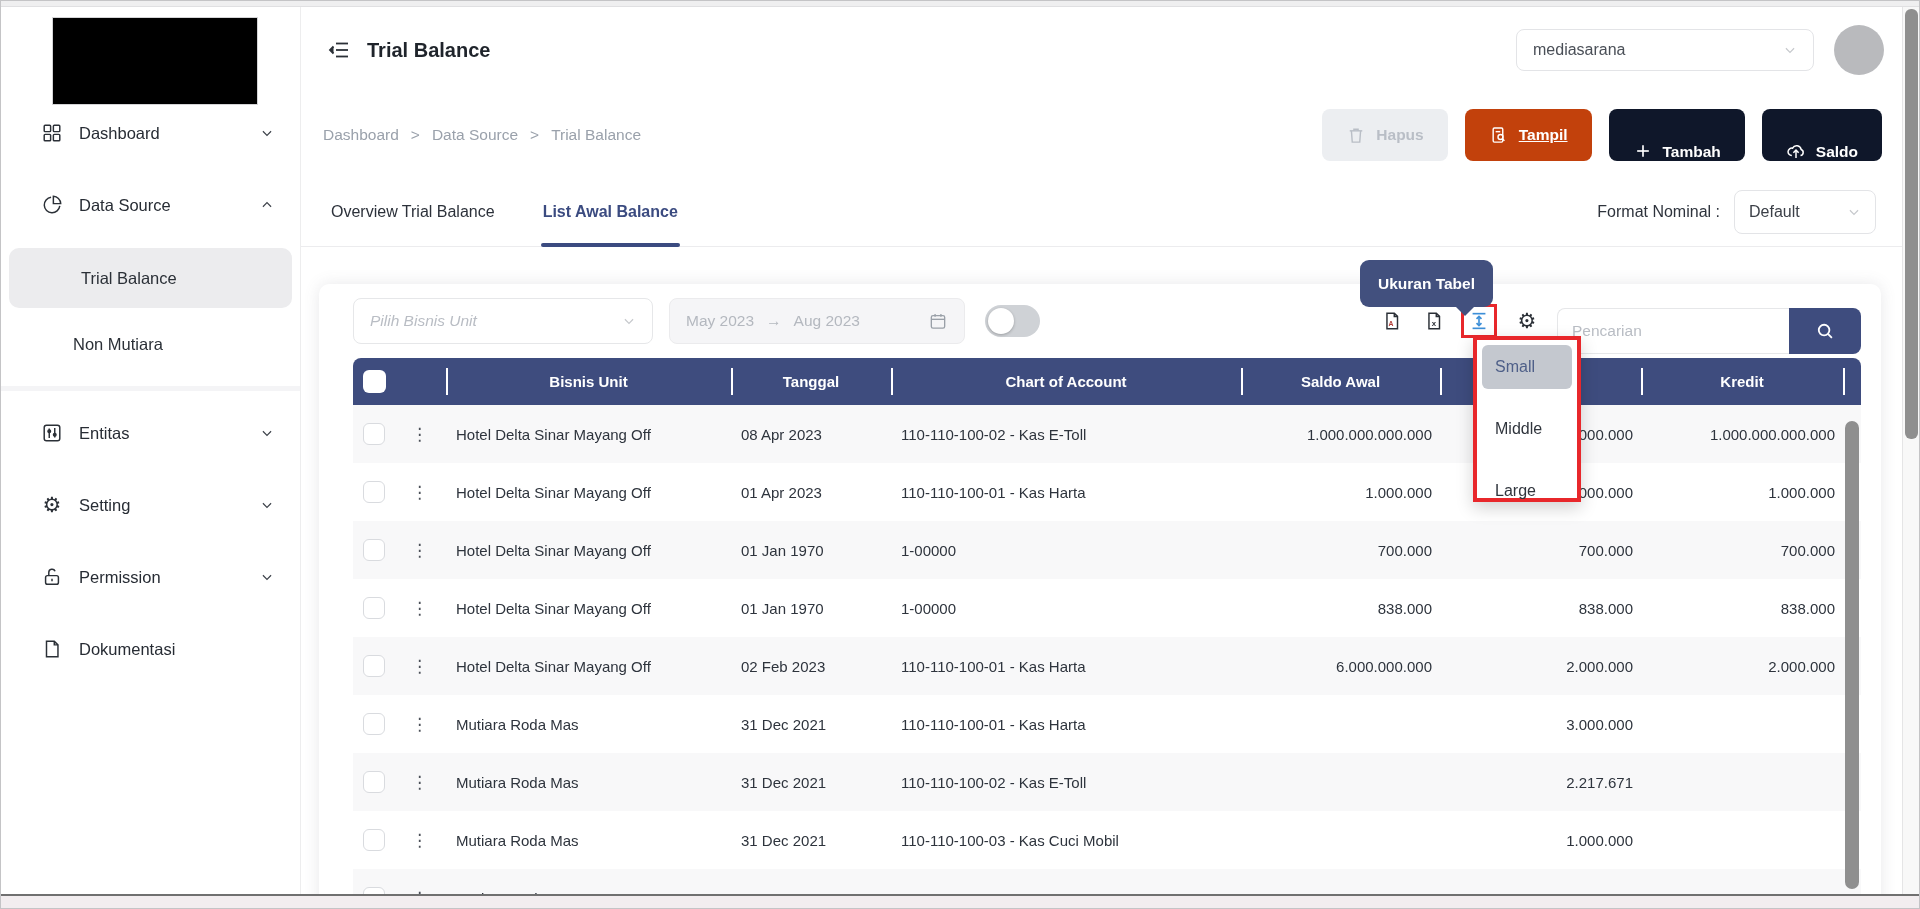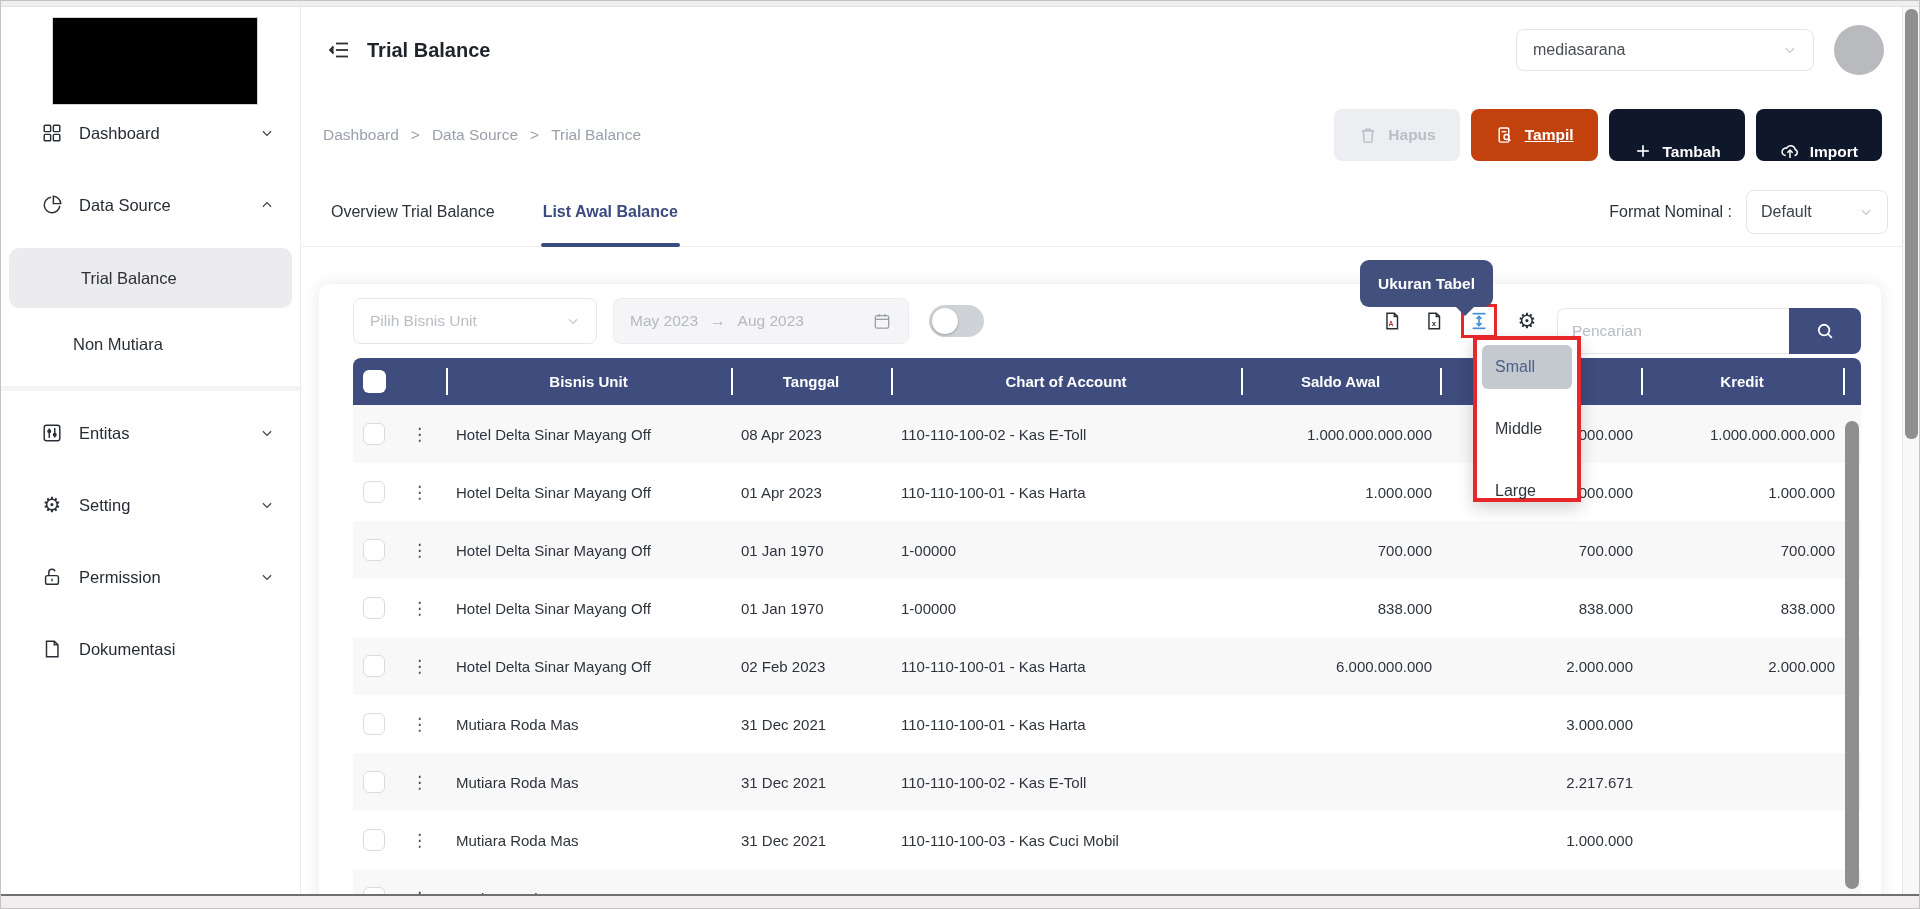--- a/index.html
+++ b/index.html
@@ -36,43 +36,43 @@
   .page-title{font-size:20px;font-weight:700;color:#1f242b;margin:0;}
   .tb-right{margin-left:auto;display:flex;align-items:center;gap:20px;}
   .company-select{width:298px;height:42px;border:1px solid #e3e4e7;border-radius:8px;display:flex;align-items:center;
                   padding:0 16px;font-size:16px;color:#4a4f57;cursor:pointer;}
   .company-select .chev{margin-left:auto;color:#c6c8cc;}
   .avatar{width:50px;height:50px;border-radius:50%;background:#b9babd;}
 
   .crumb-row{height:84px;display:flex;align-items:center;padding:0 22px;}
   .breadcrumb{display:flex;align-items:center;gap:12px;font-size:15.5px;color:#9aa1ab;}
   .crumb-link{cursor:pointer;}
-  .action-buttons{margin-left:auto;display:flex;gap:11px;}
+  .action-buttons{margin-left:auto;display:flex;gap:17px;}
   .btn{height:52px;border:none;border-radius:8px;font-family:inherit;font-size:15.5px;font-weight:600;
        display:inline-flex;align-items:center;gap:10px;padding:0 24px;cursor:pointer;}
   .btn svg{width:20px;height:20px;}
   .btn-disabled{background:#eceef1;color:#b9bec6;cursor:default;}
   .btn-navy{background:#c2410c;color:#fff;text-decoration:underline;}
   .btn-green{background:#0f172a;color:#fff;align-items:flex-end;}
 
-  .tabs-row{height:70px;display:flex;align-items:center;padding:0 16px 0 30px;border-bottom:1px solid #ececee;position:relative;}
+  .tabs-row{height:70px;display:flex;align-items:center;padding:0 28px 0 30px;border-bottom:1px solid #ececee;position:relative;}
   .tab{height:100%;display:flex;align-items:center;margin-right:48px;font-size:16px;color:#2c313a;position:relative;cursor:pointer;}
   .tab.active{color:#3b4b80;font-weight:600;}
   .tab.active::after{content:"";position:absolute;left:-2px;right:-2px;bottom:-1px;height:4px;background:#3b4b80;border-radius:2px;}
   .fmt{margin-left:auto;display:flex;align-items:center;gap:14px;}
   .fmt-label{font-size:16px;color:#2e333c;}
   .fmt-select{width:142px;height:44px;border:1px solid #e3e4e7;border-radius:8px;display:flex;align-items:center;
               padding:0 14px;font-size:16px;color:#3c4048;cursor:pointer;}
   .fmt-select .chev{margin-left:auto;color:#c6c8cc;}
 
   .card{position:absolute;left:18px;top:277px;width:1562px;height:640px;background:#fff;border-radius:10px;
         box-shadow:0 0 16px rgba(90,95,108,.14);}
   .filter-row{display:flex;align-items:center;margin:14px 20px 14px 34px;height:46px;}
-  .bu-select{width:244px;height:46px;border:1px solid #e6e7e9;border-radius:8px;display:flex;align-items:center;
-             padding:0 16px;font-size:15.5px;color:#b9bdc4;cursor:pointer;}
+  .bu-select{width:300px;height:46px;border:1px solid #e6e7e9;border-radius:8px;display:flex;align-items:center;
+             padding:0 16px;font-size:15.5px;color:#b9bdc4;cursor:pointer;font-style:italic;}
   .bu-select .chev{margin-left:auto;color:#c6c8cc;}
   .date-range{margin-left:16px;width:296px;height:46px;background:#f5f5f7;border:1px solid #ebebed;border-radius:8px;
               display:flex;align-items:center;padding:0 16px;font-size:15.5px;color:#b4b8bf;gap:12px;cursor:pointer;}
   .date-range .cal{margin-left:auto;color:#9aa0a8;width:20px;height:20px;}
   .toggle{margin-left:20px;width:55px;height:32px;border-radius:16px;background:#cfd2d6;position:relative;cursor:pointer;}
   .toggle .knob{position:absolute;left:3px;top:3px;width:26px;height:26px;border-radius:50%;background:#fff;
                 box-shadow:0 1px 3px rgba(0,0,0,.25);}
   .icon-row{margin-left:auto;display:flex;align-items:center;margin-right:19px;}
   .tool-icon{width:22px;height:22px;color:#2b3037;cursor:pointer;display:flex;align-items:center;justify-content:center;}
   .mr20{margin-right:20px;} .mr16{margin-right:16px;} .mr19{margin-right:19px;}
@@ -267,21 +267,21 @@
                 <line x1="5" y1="12" x2="19" y2="12"></line>
               </svg>
             <span>Tambah</span>
           </button>
           <button class="btn btn-green">
             <svg viewBox="0 0 24 24" fill="none" stroke="currentColor" stroke-width="1.8">
                 <path d="M7 17.5a4.5 4.5 0 1 1 .9-8.9 5.5 5.5 0 0 1 10.3 1.6 3.8 3.8 0 0 1-.8 7.3"></path>
                 <path d="M12 20.5V11.5"></path>
                 <path d="M8.8 14.2L12 11l3.2 3.2"></path>
               </svg>
-            <span>Import</span>
+            <span>Saldo</span>
           </button>
         </div>
       </div>
 
       <div class="tabs-row">
         <div class="tab">Overview Trial Balance</div>
         <div class="tab active">List Awal Balance</div>
         <div class="fmt">
           <span class="fmt-label">Format Nominal :</span>
           <div class="fmt-select">

